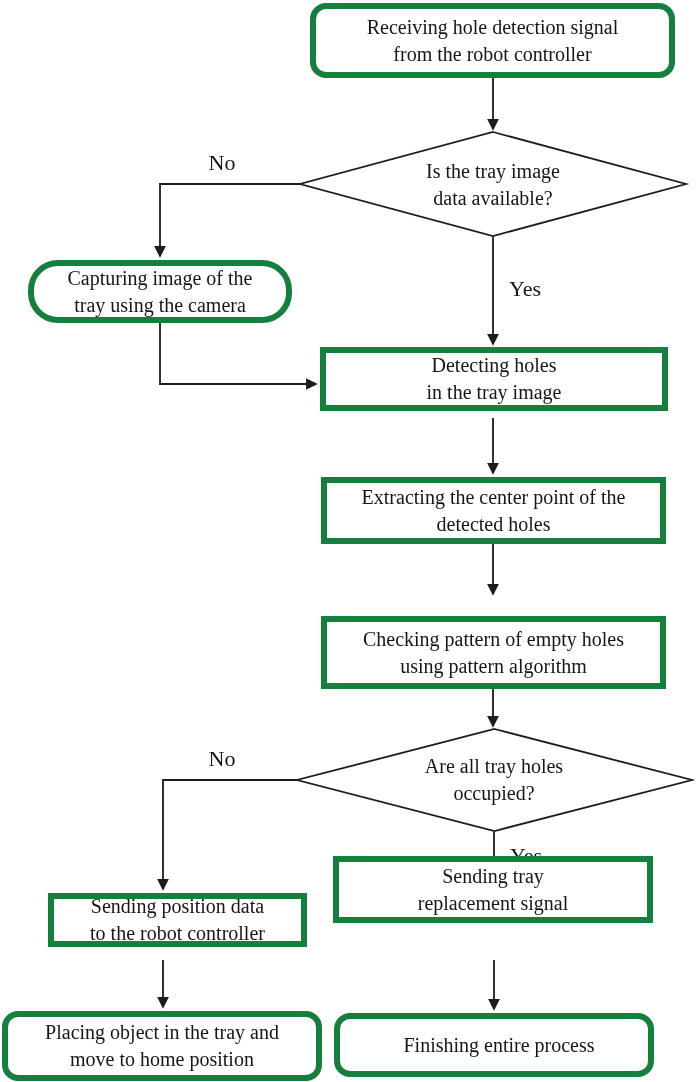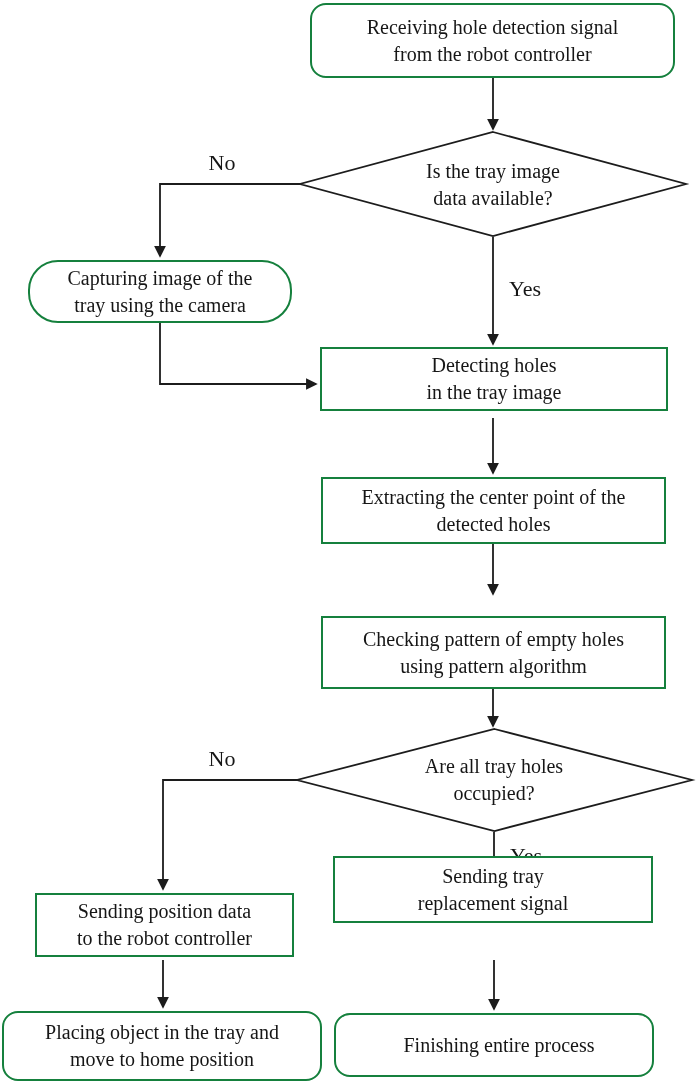--- a/index.html
+++ b/index.html
@@ -17,21 +17,21 @@
   }
   svg.wires {
     position: absolute;
     left: 0; top: 0;
     width: 698px; height: 1082px;
     z-index: 1;
   }
   .node {
     position: absolute;
     background: #ffffff;
-    border: 2px solid #15803d;
+    border: 6px solid #15803d;
     display: flex;
     flex-direction: column;
     align-items: center;
     justify-content: center;
     text-align: center;
     font-size: 20px;
     line-height: 27px;
     color: #161616;
     z-index: 2;
   }
@@ -121,21 +121,21 @@
   <div class="node" style="left:321px; top:616px; width:345px; height:73px;">
     <span>Checking pattern of empty holes</span>
     <span>using pattern algorithm</span>
   </div>
 
   <div class="diamond-label" style="left:369px; top:752px; width:250px; height:56px;">
     <span>Are all tray holes</span>
     <span>occupied?</span>
   </div>
 
-  <div class="node" style="left:35px; top:893px; width:259px; height:64px;">
+  <div class="node" style="left:48px; top:893px; width:259px; height:54px;">
     <span>Sending position data</span>
     <span>to the robot controller</span>
   </div>
 
   <div class="node" style="left:333px; top:856px; width:320px; height:67px;">
     <span>Sending tray</span>
     <span>replacement signal</span>
   </div>
 
   <div class="node terminator" style="left:2px; top:1011px; width:320px; height:70px;">

